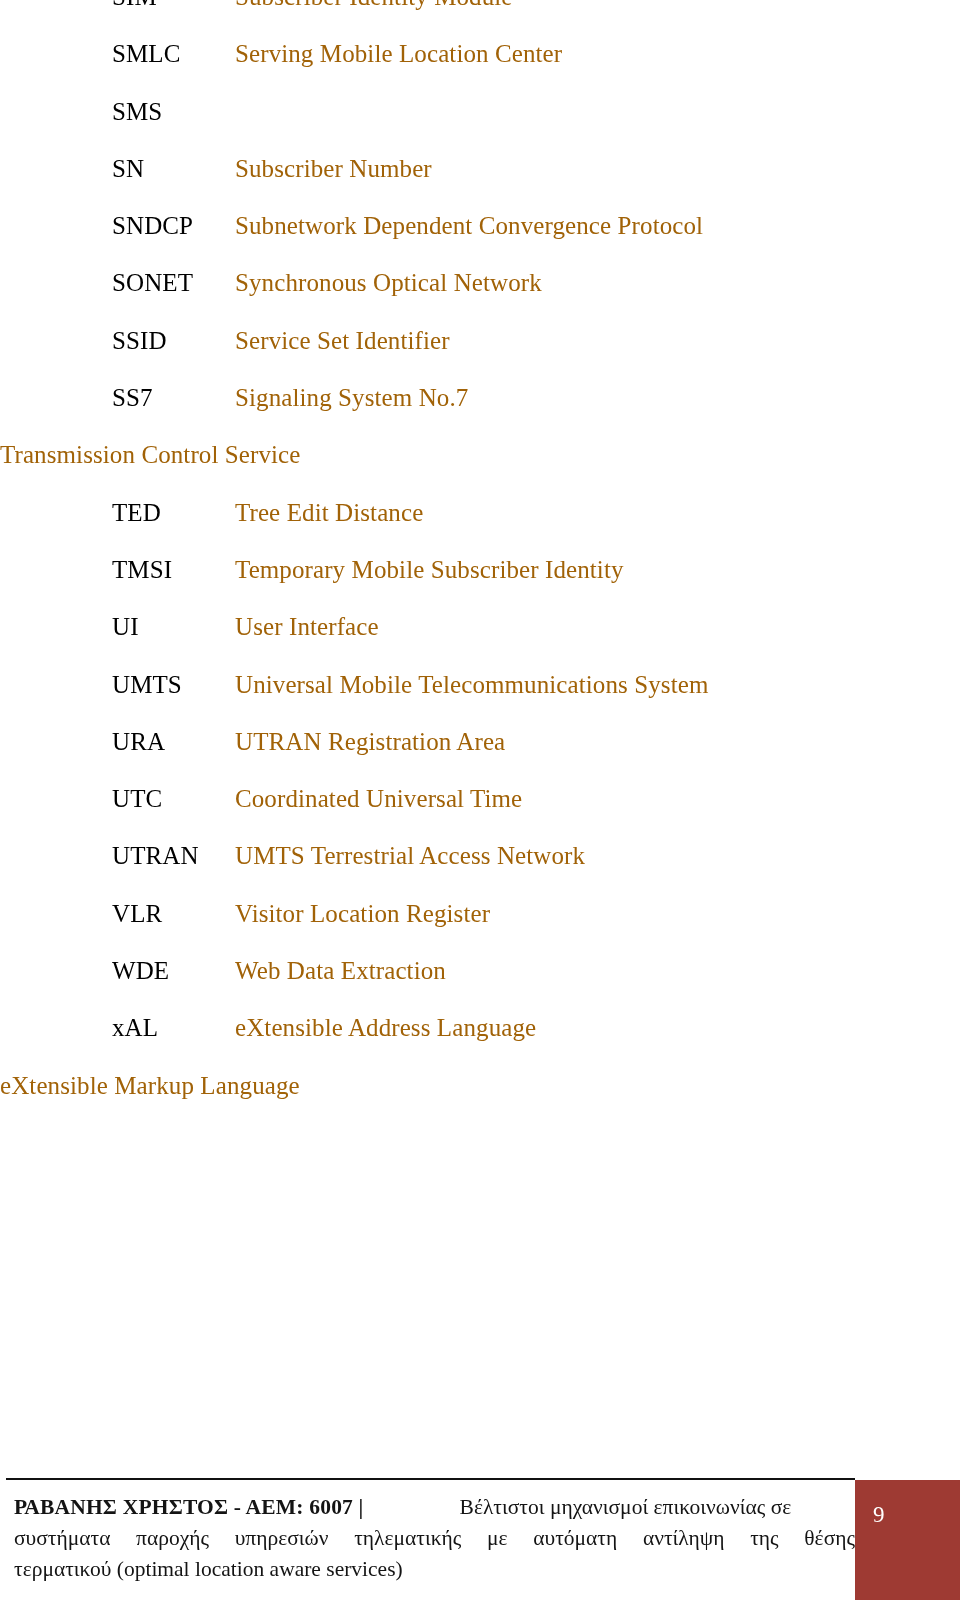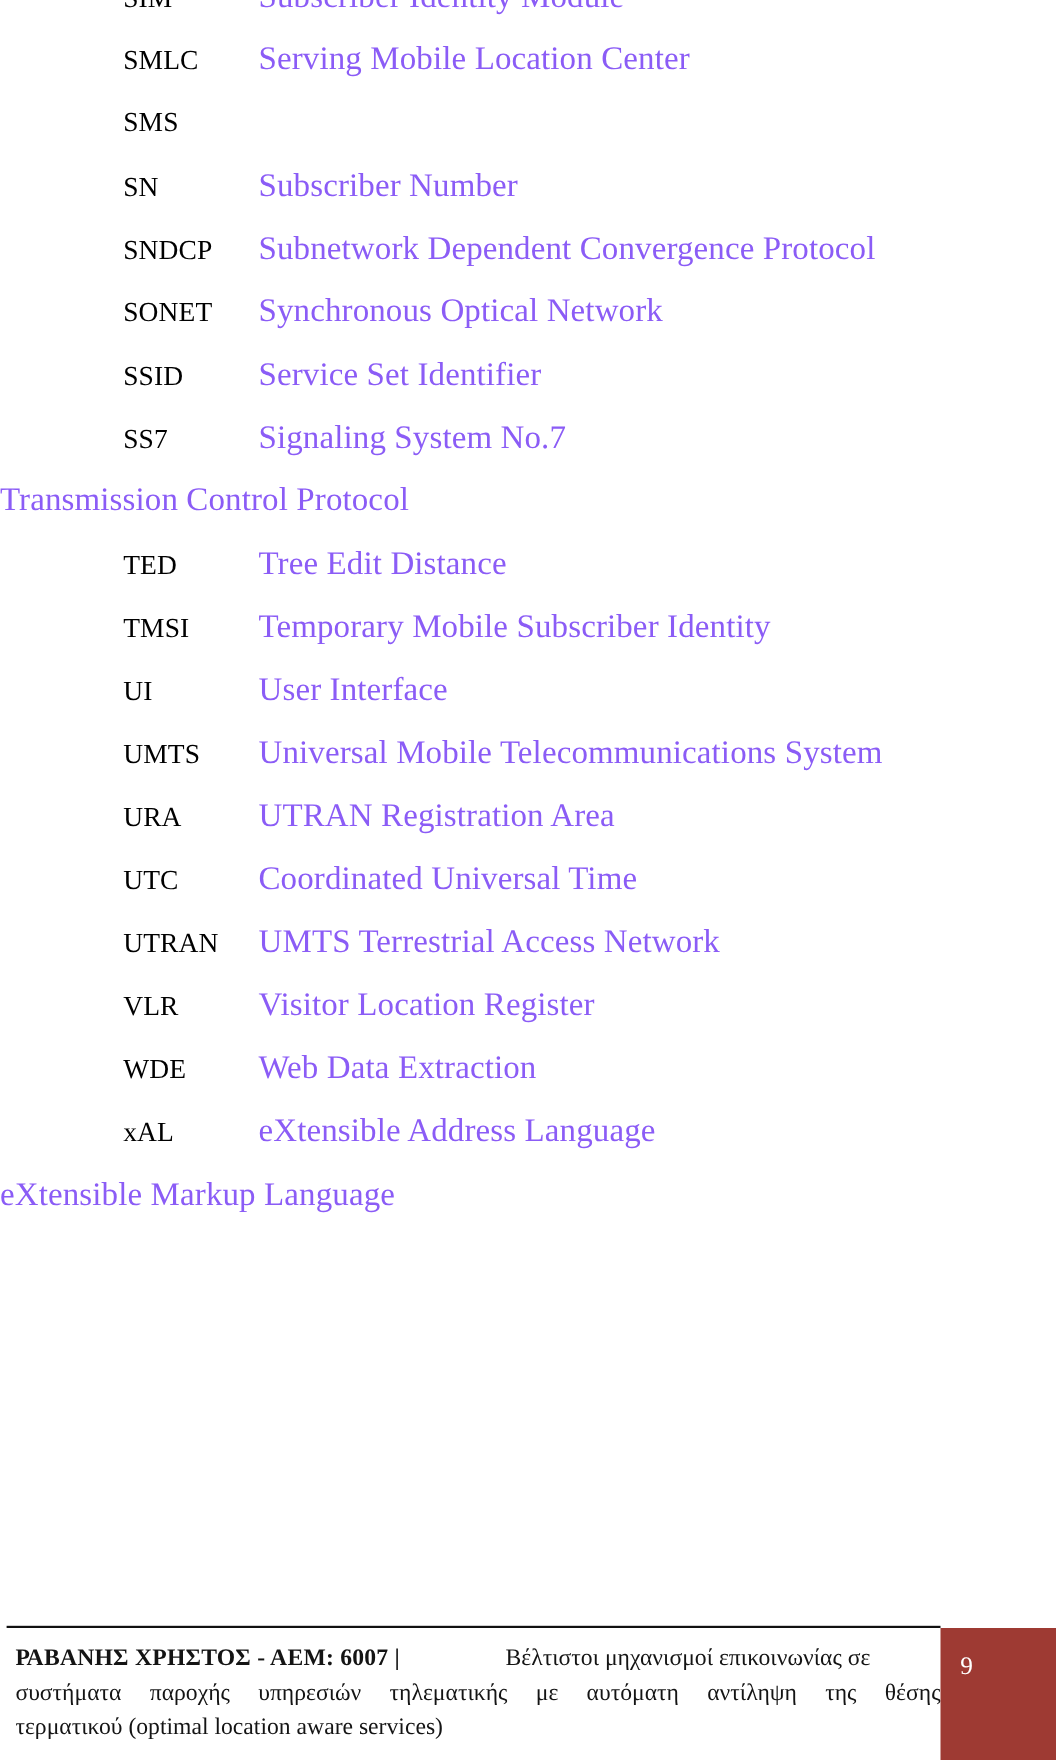--- a/index.html
+++ b/index.html
@@ -37,24 +37,24 @@
     padding-left: 112px;
     box-sizing: border-box;
     font-size: 25px;
     line-height: 30px;
     letter-spacing: 0.1px;
     color: #000000;
     white-space: nowrap;
   }
   .abbr-def {
     flex: 1;
-    font-size: 30px;
+    font-size: 25px;
     line-height: 30px;
     letter-spacing: 0.1px;
-    color: #8b5cf6;
+    color: #a16207;
     white-space: nowrap;
   }
 
   
   .footer {
     position: absolute;
     left: 0;
     bottom: 0;
     width: 960px;
     height: 122px;
@@ -142,21 +142,21 @@
     </div>
     <div class="abbr-row">
       <div class="abbr-term">SSID</div>
       <div class="abbr-def">Service Set Identifier</div>
     </div>
     <div class="abbr-row">
       <div class="abbr-term">SS7</div>
       <div class="abbr-def">Signaling System No.7</div>
     </div>
     <div class="abbr-row">
-      <div class="abbr-def">Transmission Control Protocol</div>
+      <div class="abbr-def">Transmission Control Service</div>
     </div>
     <div class="abbr-row">
       <div class="abbr-term">TED</div>
       <div class="abbr-def">Tree Edit Distance</div>
     </div>
     <div class="abbr-row">
       <div class="abbr-term">TMSI</div>
       <div class="abbr-def">Temporary Mobile Subscriber Identity</div>
     </div>
     <div class="abbr-row">

